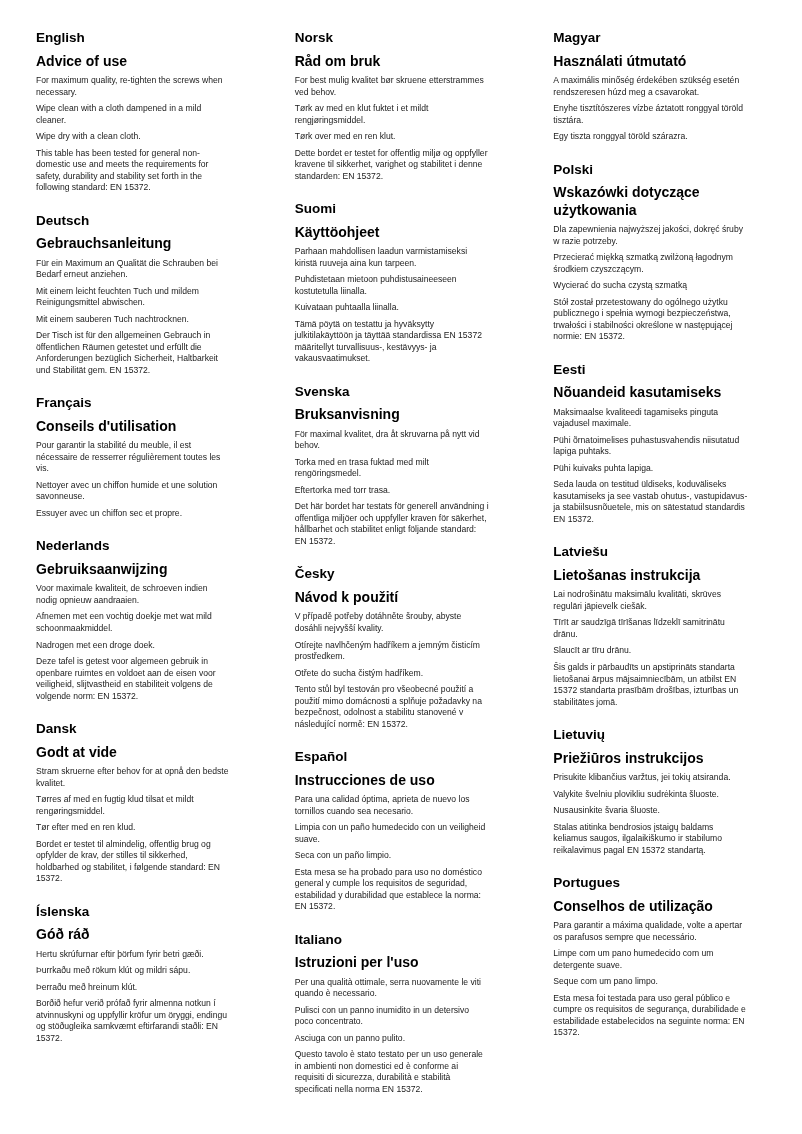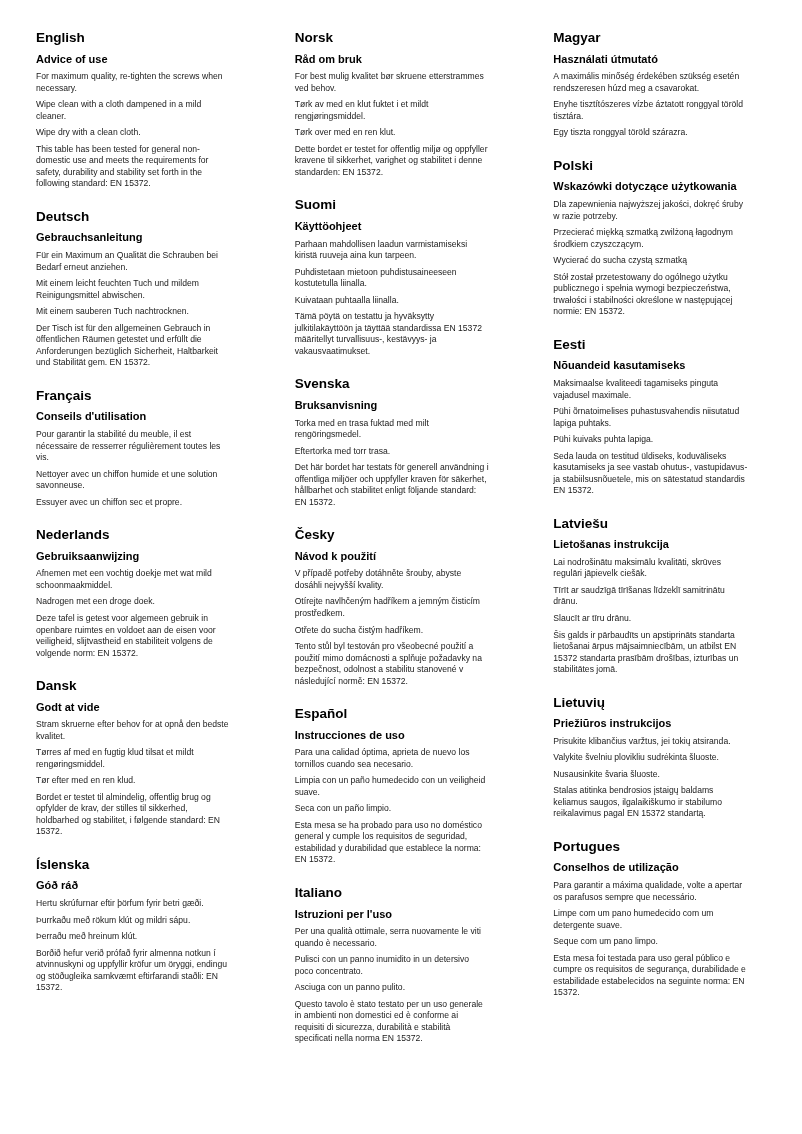--- a/index.html
+++ b/index.html
@@ -38,21 +38,21 @@
     margin-bottom: 19px;
   }
   .lang-title {
     font-size: 13.5px;
     font-weight: bold;
     color: #000000;
     margin: 0 0 7px 0;
     line-height: 1.15;
   }
   .lang-subtitle {
-    font-size: 11px;
+    font-size: 14px;
     font-weight: bold;
     color: #000000;
     margin: 0 0 5px 0;
     line-height: 1.25;
   }
   .para {
     font-size: 8.6px;
     line-height: 1.34;
     margin: 0 0 5px 0;
     color: #1a1a1a;
@@ -86,20 +86,21 @@
         <div class="lang-block">
           <h2 class="lang-title">Français</h2>
           <h3 class="lang-subtitle">Conseils d'utilisation</h3>
           <p class="para">Pour garantir la stabilité du meuble, il est nécessaire de resserrer régulièrement toutes les vis.</p>
           <p class="para">Nettoyer avec un chiffon humide et une solution savonneuse.</p>
           <p class="para">Essuyer avec un chiffon sec et propre.</p>
         </div>
         <div class="lang-block">
           <h2 class="lang-title">Nederlands</h2>
           <h3 class="lang-subtitle">Gebruiksaanwijzing</h3>
+          <p class="para">Voor maximale kwaliteit, de schroeven indien nodig opnieuw aandraaien.</p>
           <p class="para">Afnemen met een vochtig doekje met wat mild schoonmaakmiddel.</p>
           <p class="para">Nadrogen met een droge doek.</p>
           <p class="para">Deze tafel is getest voor algemeen gebruik in openbare ruimtes en voldoet aan de eisen voor veiligheid, slijtvastheid en stabiliteit volgens de volgende norm: EN 15372.</p>
         </div>
         <div class="lang-block">
           <h2 class="lang-title">Dansk</h2>
           <h3 class="lang-subtitle">Godt at vide</h3>
           <p class="para">Stram skruerne efter behov for at opnå den bedste kvalitet.</p>
           <p class="para">Tørres af med en fugtig klud tilsat et mildt rengøringsmiddel.</p>
           <p class="para">Tør efter med en ren klud.</p>
@@ -127,20 +128,21 @@
           <h2 class="lang-title">Suomi</h2>
           <h3 class="lang-subtitle">Käyttöohjeet</h3>
           <p class="para">Parhaan mahdollisen laadun varmistamiseksi kiristä ruuveja aina kun tarpeen.</p>
           <p class="para">Puhdistetaan mietoon puhdistusaineeseen kostutetulla liinalla.</p>
           <p class="para">Kuivataan puhtaalla liinalla.</p>
           <p class="para">Tämä pöytä on testattu ja hyväksytty julkitilakäyttöön ja täyttää standardissa EN 15372 määritellyt turvallisuus-, kestävyys- ja vakausvaatimukset.</p>
         </div>
         <div class="lang-block">
           <h2 class="lang-title">Svenska</h2>
           <h3 class="lang-subtitle">Bruksanvisning</h3>
+          <p class="para">För maximal kvalitet, dra åt skruvarna på nytt vid behov.</p>
           <p class="para">Torka med en trasa fuktad med milt rengöringsmedel.</p>
           <p class="para">Eftertorka med torr trasa.</p>
           <p class="para">Det här bordet har testats för generell användning i offentliga miljöer och uppfyller kraven för säkerhet, hållbarhet och stabilitet enligt följande standard: EN 15372.</p>
         </div>
         <div class="lang-block">
           <h2 class="lang-title">Česky</h2>
           <h3 class="lang-subtitle">Návod k použití</h3>
           <p class="para">V případě potřeby dotáhněte šrouby, abyste dosáhli nejvyšší kvality.</p>
           <p class="para">Otírejte navlhčeným hadříkem a jemným čisticím prostředkem.</p>
           <p class="para">Otřete do sucha čistým hadříkem.</p>

